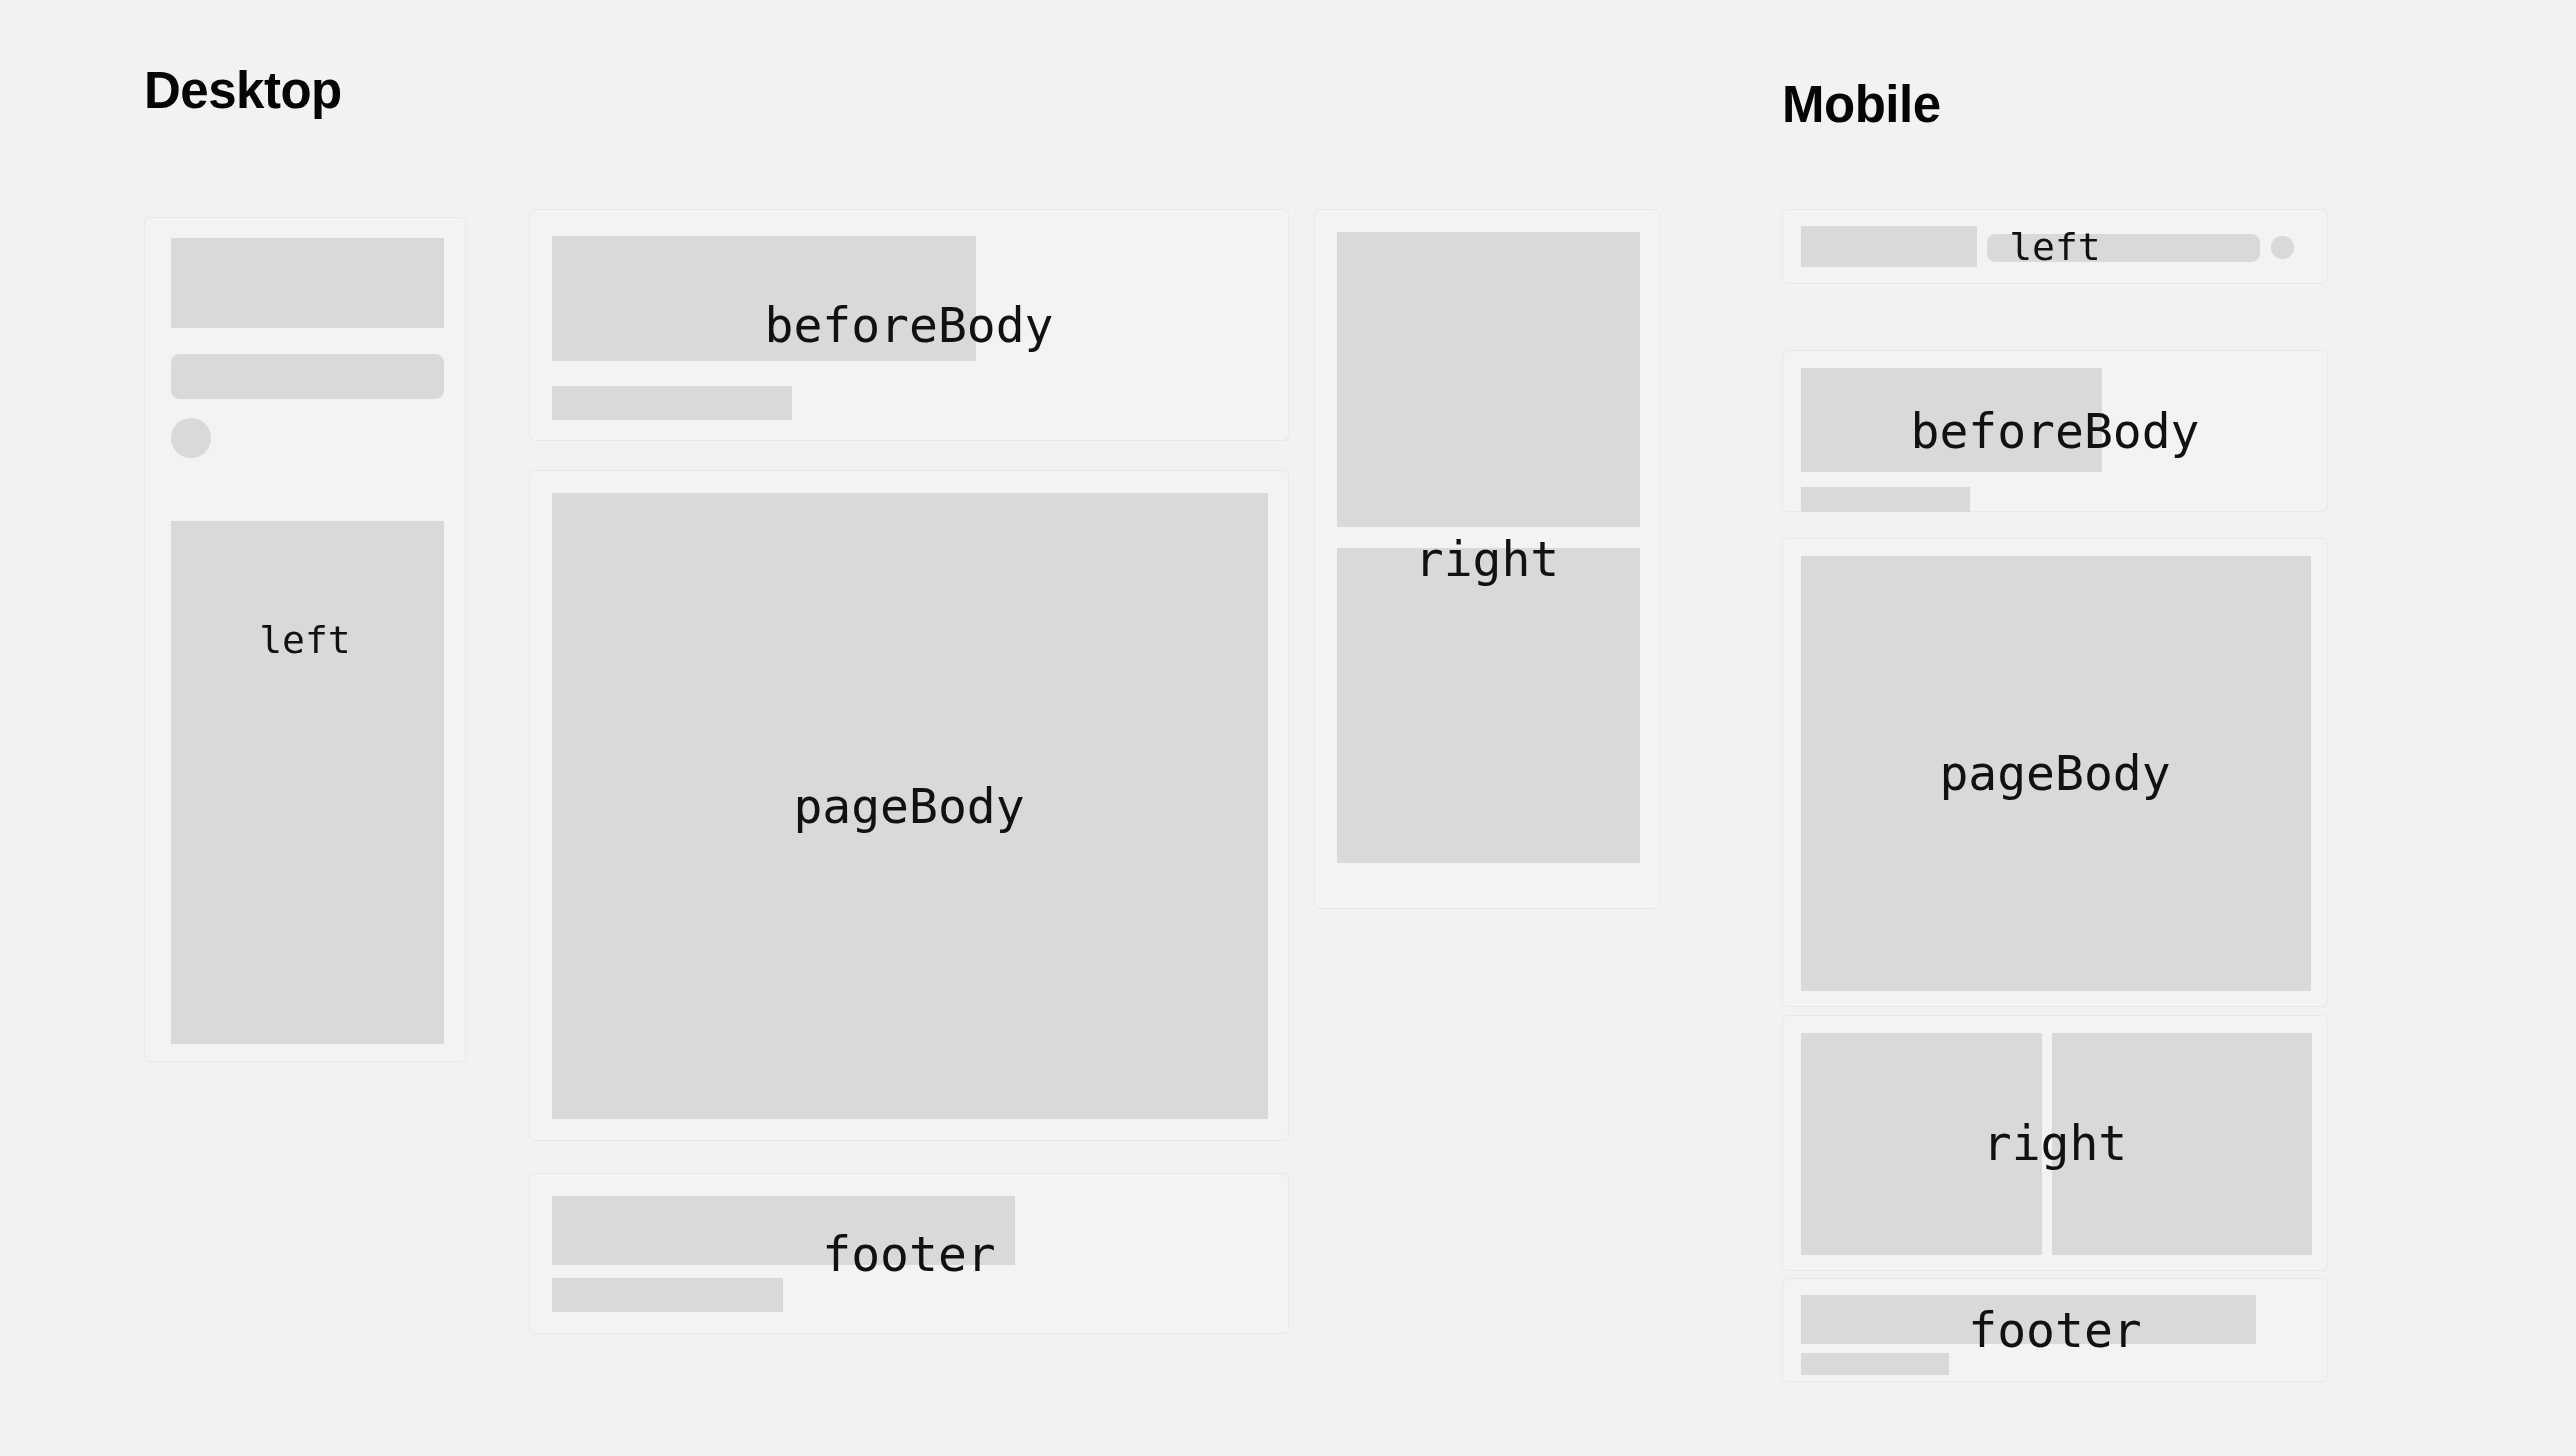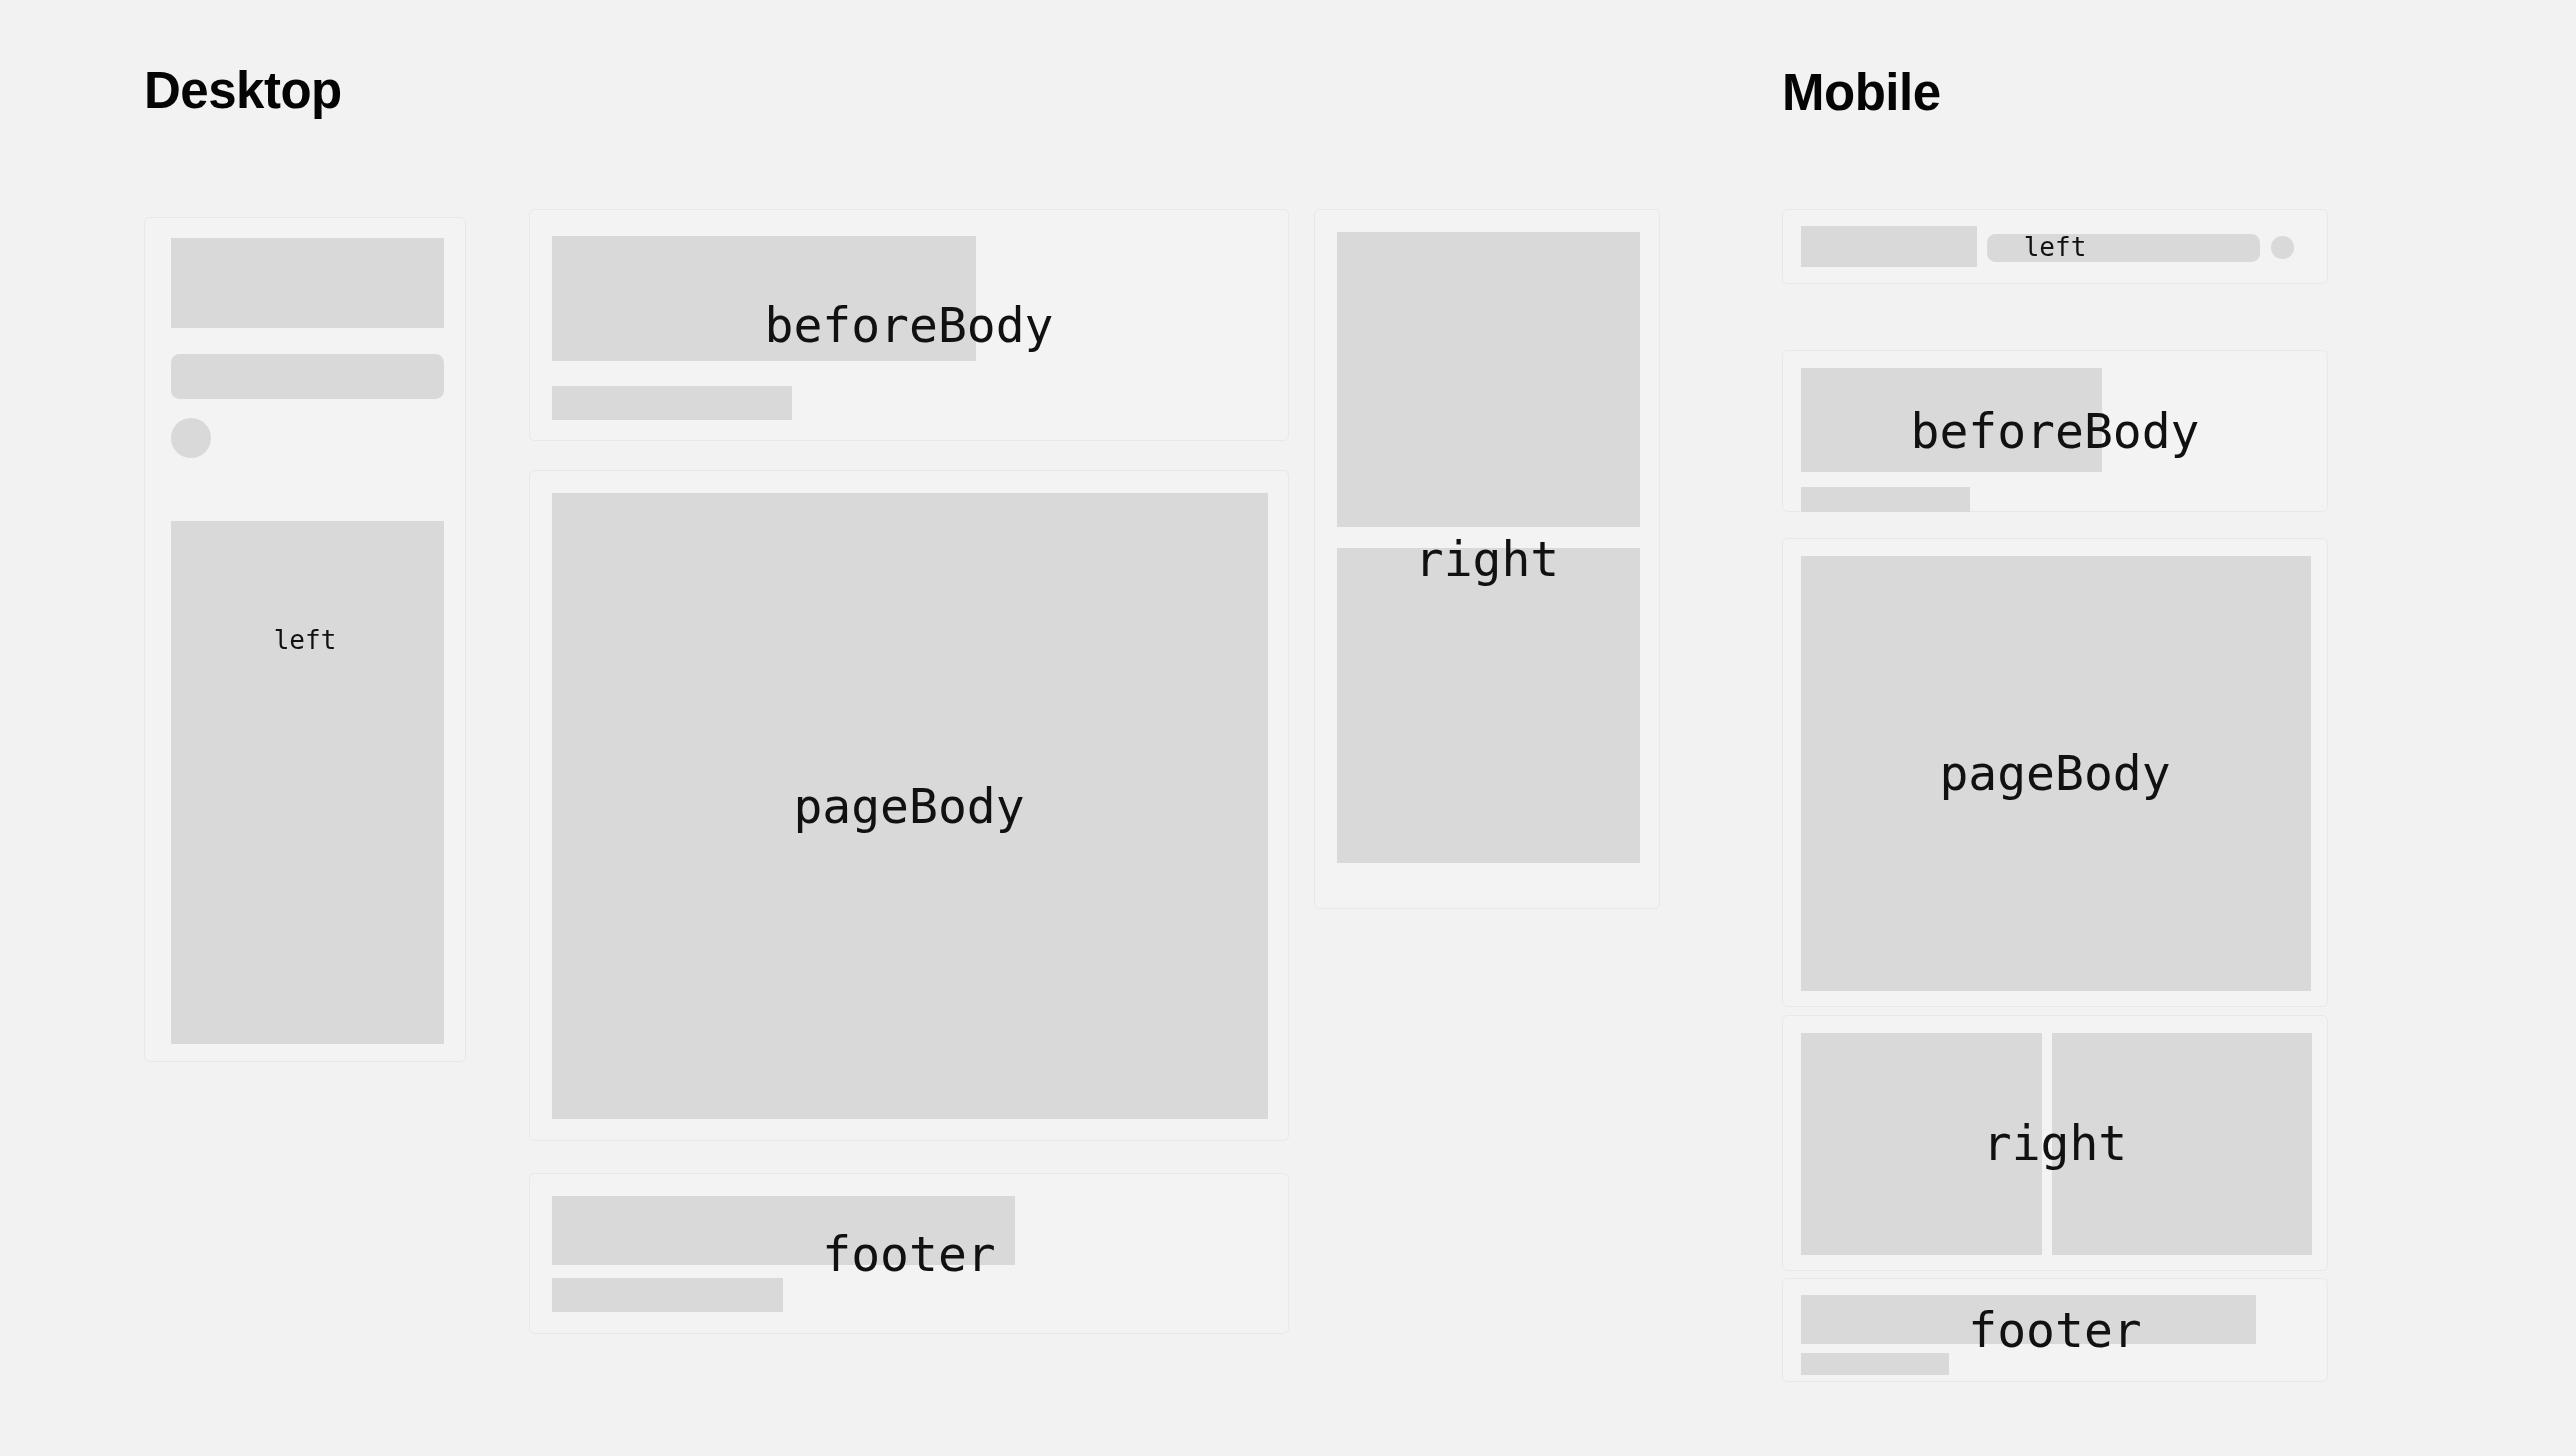--- a/index.html
+++ b/index.html
@@ -22,21 +22,21 @@
     position: absolute;
     font-family: "Liberation Sans", sans-serif;
     font-weight: bold;
     font-size: 51px;
     letter-spacing: -0.5px;
     color: #050505;
     line-height: 1;
     white-space: nowrap;
   }
   #title-desktop { left: 144px; top: 65px; }
-  #title-mobile  { left: 1782px; top: 67px; }
+  #title-mobile  { left: 1782px; top: 79px; }
 
   
   .panel {
     position: absolute;
     background: #f3f3f3;
     border: 1.9px solid #e8e8e8;
     border-radius: 5.6px;
     box-sizing: border-box;
   }
 
@@ -46,21 +46,21 @@
     background: #d9d9d9;
     box-sizing: border-box;
   }
   .blk.rounded { border-radius: 8.5px; }
   .blk.circle  { border-radius: 50%; }
 
   
   .region-label {
     position: absolute;
     font-family: "DejaVu Sans Mono", "Liberation Mono", monospace;
-    font-size: 26px;
+    font-size: 38px;
     color: #111111;
     white-space: nowrap;
     display: flex;
     align-items: center;
     justify-content: center;
     pointer-events: none;
   }
   .region-label.size-lg { font-size: 48px; }
 </style>
 </head>

